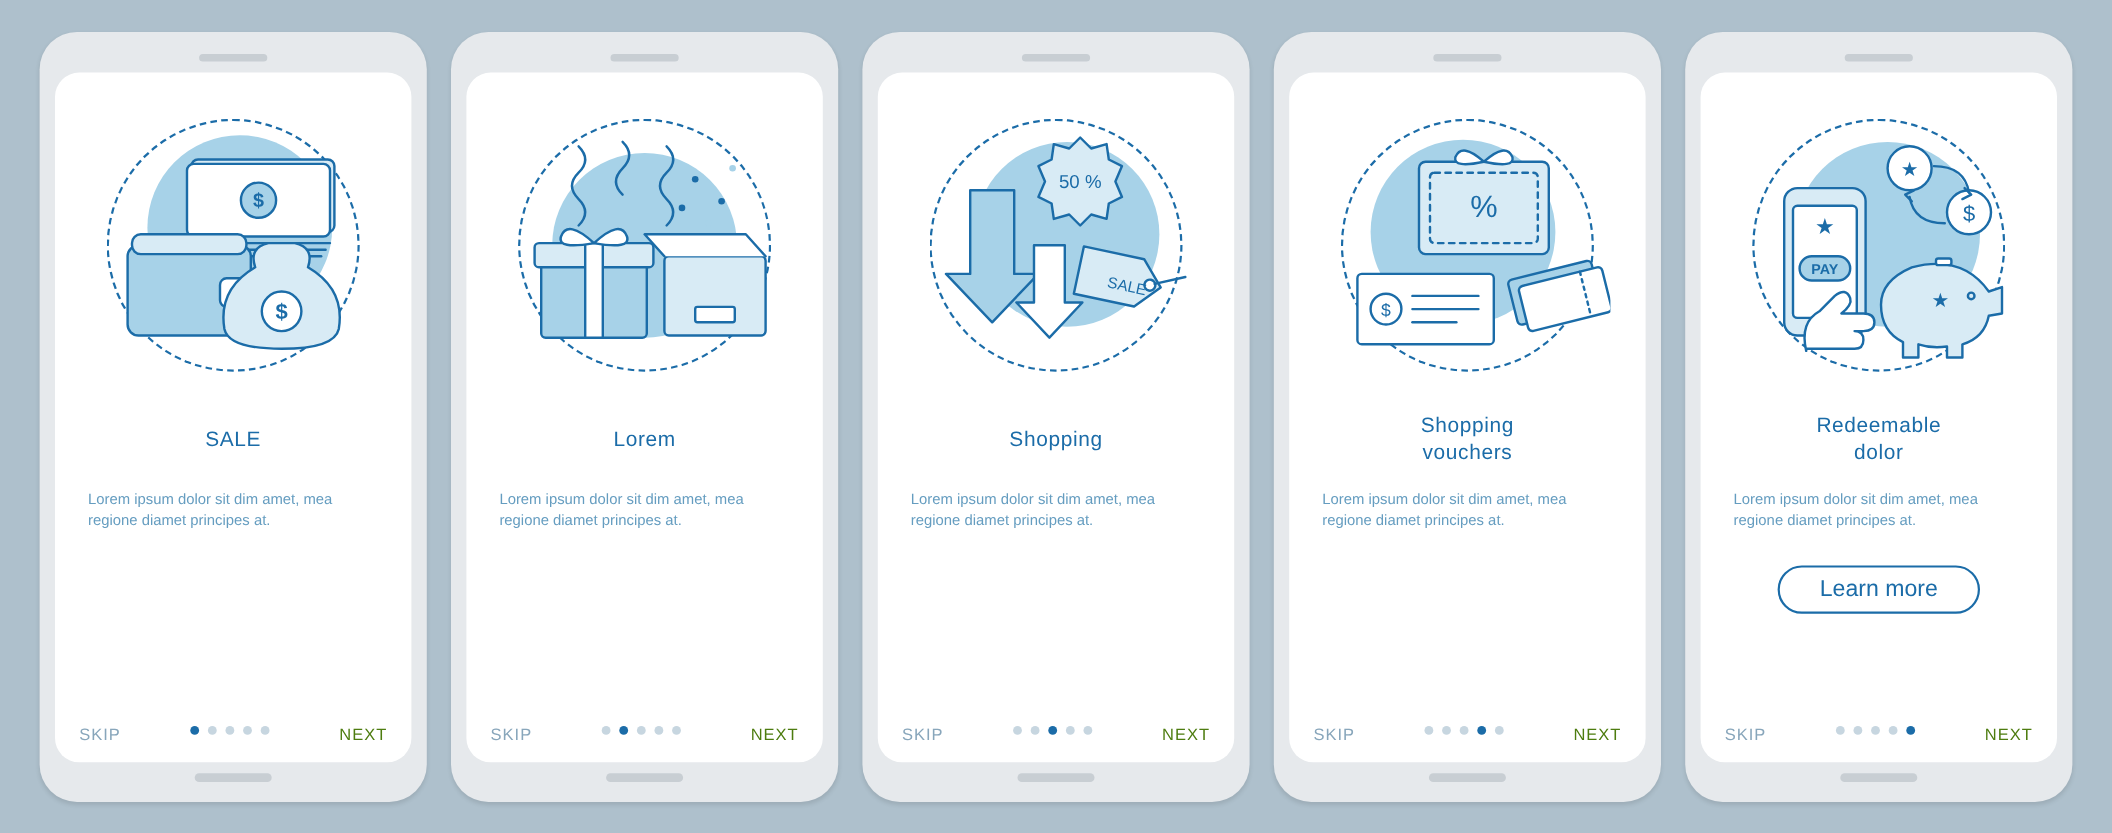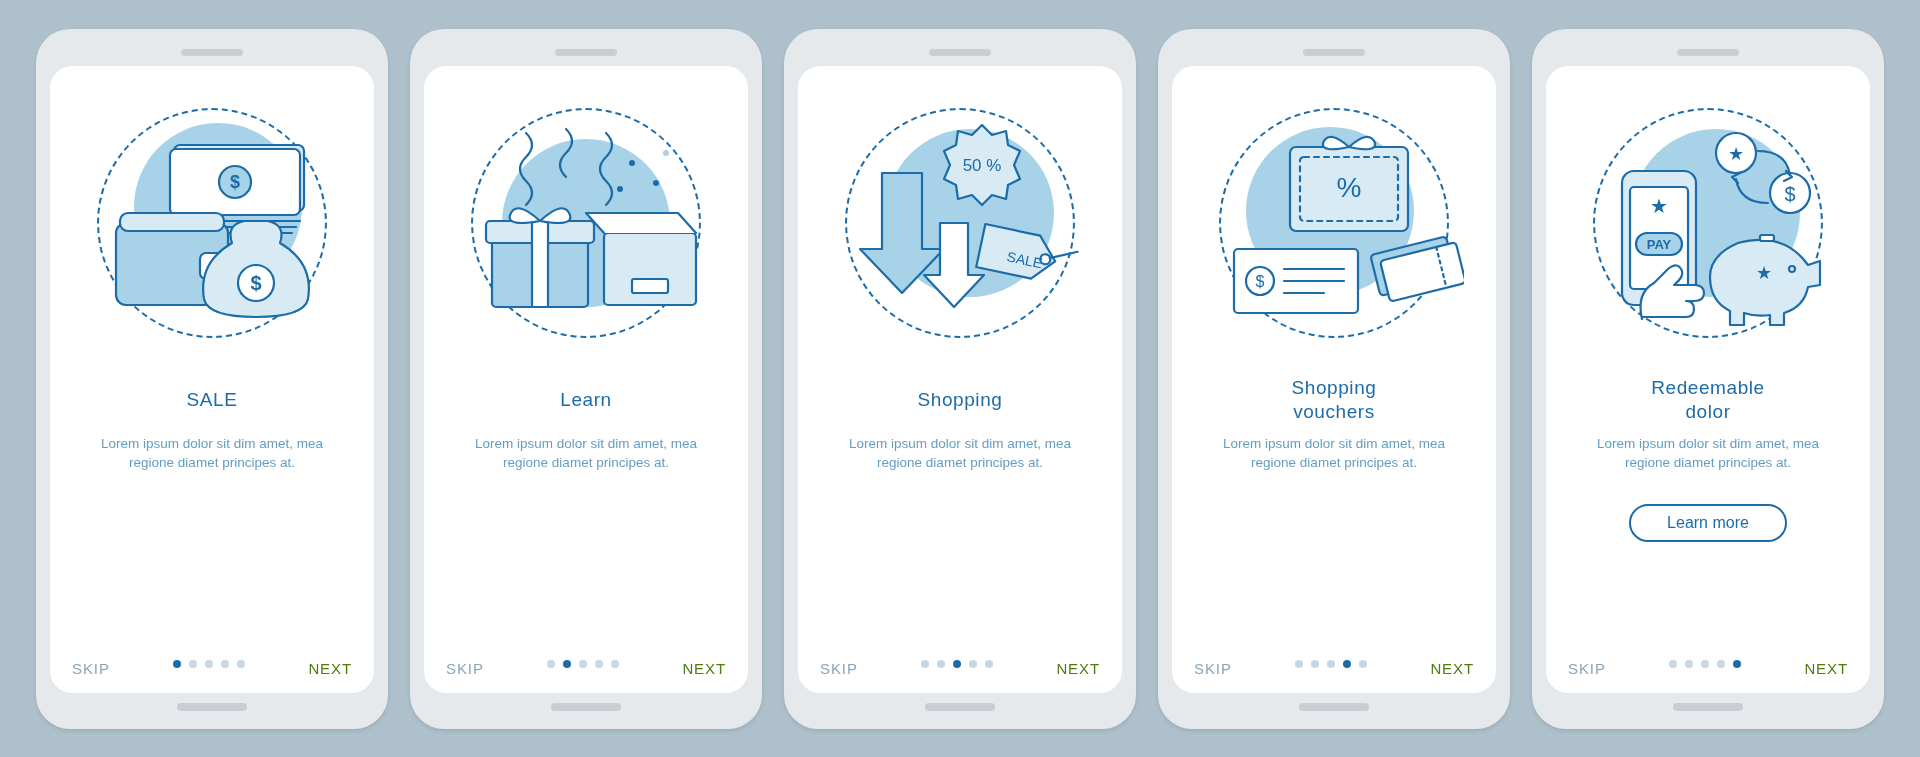--- a/index.html
+++ b/index.html
@@ -5,23 +5,23 @@
 *{box-sizing:border-box;margin:0;padding:0}
 body{background:#aec0cc;font-family:Arial,Helvetica,sans-serif;width:1920px;height:757px;display:flex;justify-content:center;align-items:center;gap:22px;padding:0 20px}
 .phone{width:352px;height:700px;background:#e6e9ec;border-radius:34px;padding:14px;display:flex;flex-direction:column;box-shadow:0 2px 4px rgba(0,0,0,.1)}
 .speaker{width:62px;height:7px;background:#c8ced3;border-radius:4px;margin:6px auto 10px}
 .screen{flex:1;background:#fff;border-radius:22px;display:flex;flex-direction:column;align-items:center;padding:22px 22px 16px;position:relative}
 .illus{width:270px;height:270px;position:relative;display:flex;justify-content:center;align-items:center}
 .dashed-circle{position:absolute;width:230px;height:230px;border:2.5px dashed #1b6ca8;border-radius:50%}
 .solid-circle{position:absolute;width:168px;height:168px;background:#a7d2e8;border-radius:50%}
 .solid-circle.offy{transform:translate(6px,-16px)}
 .title{color:#1b6ca8;font-size:19px;letter-spacing:.03em;text-align:center;margin-top:18px;line-height:1.25;min-height:48px;display:flex;align-items:center;justify-content:center}
-.desc{color:#659dc0;font-size:13.5px;line-height:1.45;text-align:center;margin-top:10px;padding:0 8px;min-height:64px}
+.desc{color:#659dc0;font-size:13.5px;line-height:1.45;margin-top:20px;padding:0 8px;min-height:64px}
 .spacer{flex:1}
-.cta{border:2px solid #1b6ca8;color:#1b6ca8;background:transparent;border-radius:26px;padding:8px 36px;font-size:16px;cursor:pointer;margin-top:6px}
+.cta{border:2px solid #1b6ca8;color:#1b6ca8;background:transparent;border-radius:26px;padding:8px 36px;font-size:21px;cursor:pointer;margin-top:6px}
 .nav{display:flex;width:100%;margin-top:10px}
 .skip,.next{color:#4d7c0f;font-size:15px;letter-spacing:.06em;cursor:pointer;user-select:none}
 .skip{color:#88a6bb}
 .dots{flex:1;display:flex;justify-content:center;gap:8px}
 .dot{width:8px;height:8px;border-radius:50%;background:#c7d6e0}
 .dot.active{background:#1b6ca8}
 .home{width:70px;height:8px;background:#c8ced3;border-radius:5px;margin:10px auto 4px}
 .glyphs{position:absolute;inset:0;display:flex;justify-content:center;align-items:center;z-index:2}
 
 .ln{stroke:#1b6ca8;stroke-width:2.2;fill:none;stroke-linecap:round;stroke-linejoin:round}
@@ -102,21 +102,21 @@
           <rect class="ln fill-wh" x="176" y="186" width="36" height="14" rx="2"></rect>
 
           <rect class="ln fill-md" x="36" y="144" width="96" height="70" rx="4"></rect>
           <rect class="ln fill-lt" x="30" y="128" width="108" height="22" rx="4"></rect>
           <rect class="ln fill-wh" x="76" y="128" width="16" height="86"></rect>
           <path class="ln fill-wh" d="M84 128 q-24 -22 -30 -6 q-4 12 30 6z"></path>
           <path class="ln fill-wh" d="M84 128 q24 -22 30 -6 q4 12 -30 6z"></path>
         </svg>
       </div>
     </div>
-    <div class="title">Learn</div>
+    <div class="title">Lorem</div>
     <div class="desc">Lorem ipsum dolor sit dim amet, mea regione diamet principes at.</div>
     <div class="spacer"></div>
     <div class="nav">
       <span class="skip">SKIP</span>
       <div class="dots">
         <span class="dot"></span>
         <span class="dot active"></span>
         <span class="dot"></span>
         <span class="dot"></span>
         <span class="dot"></span>

